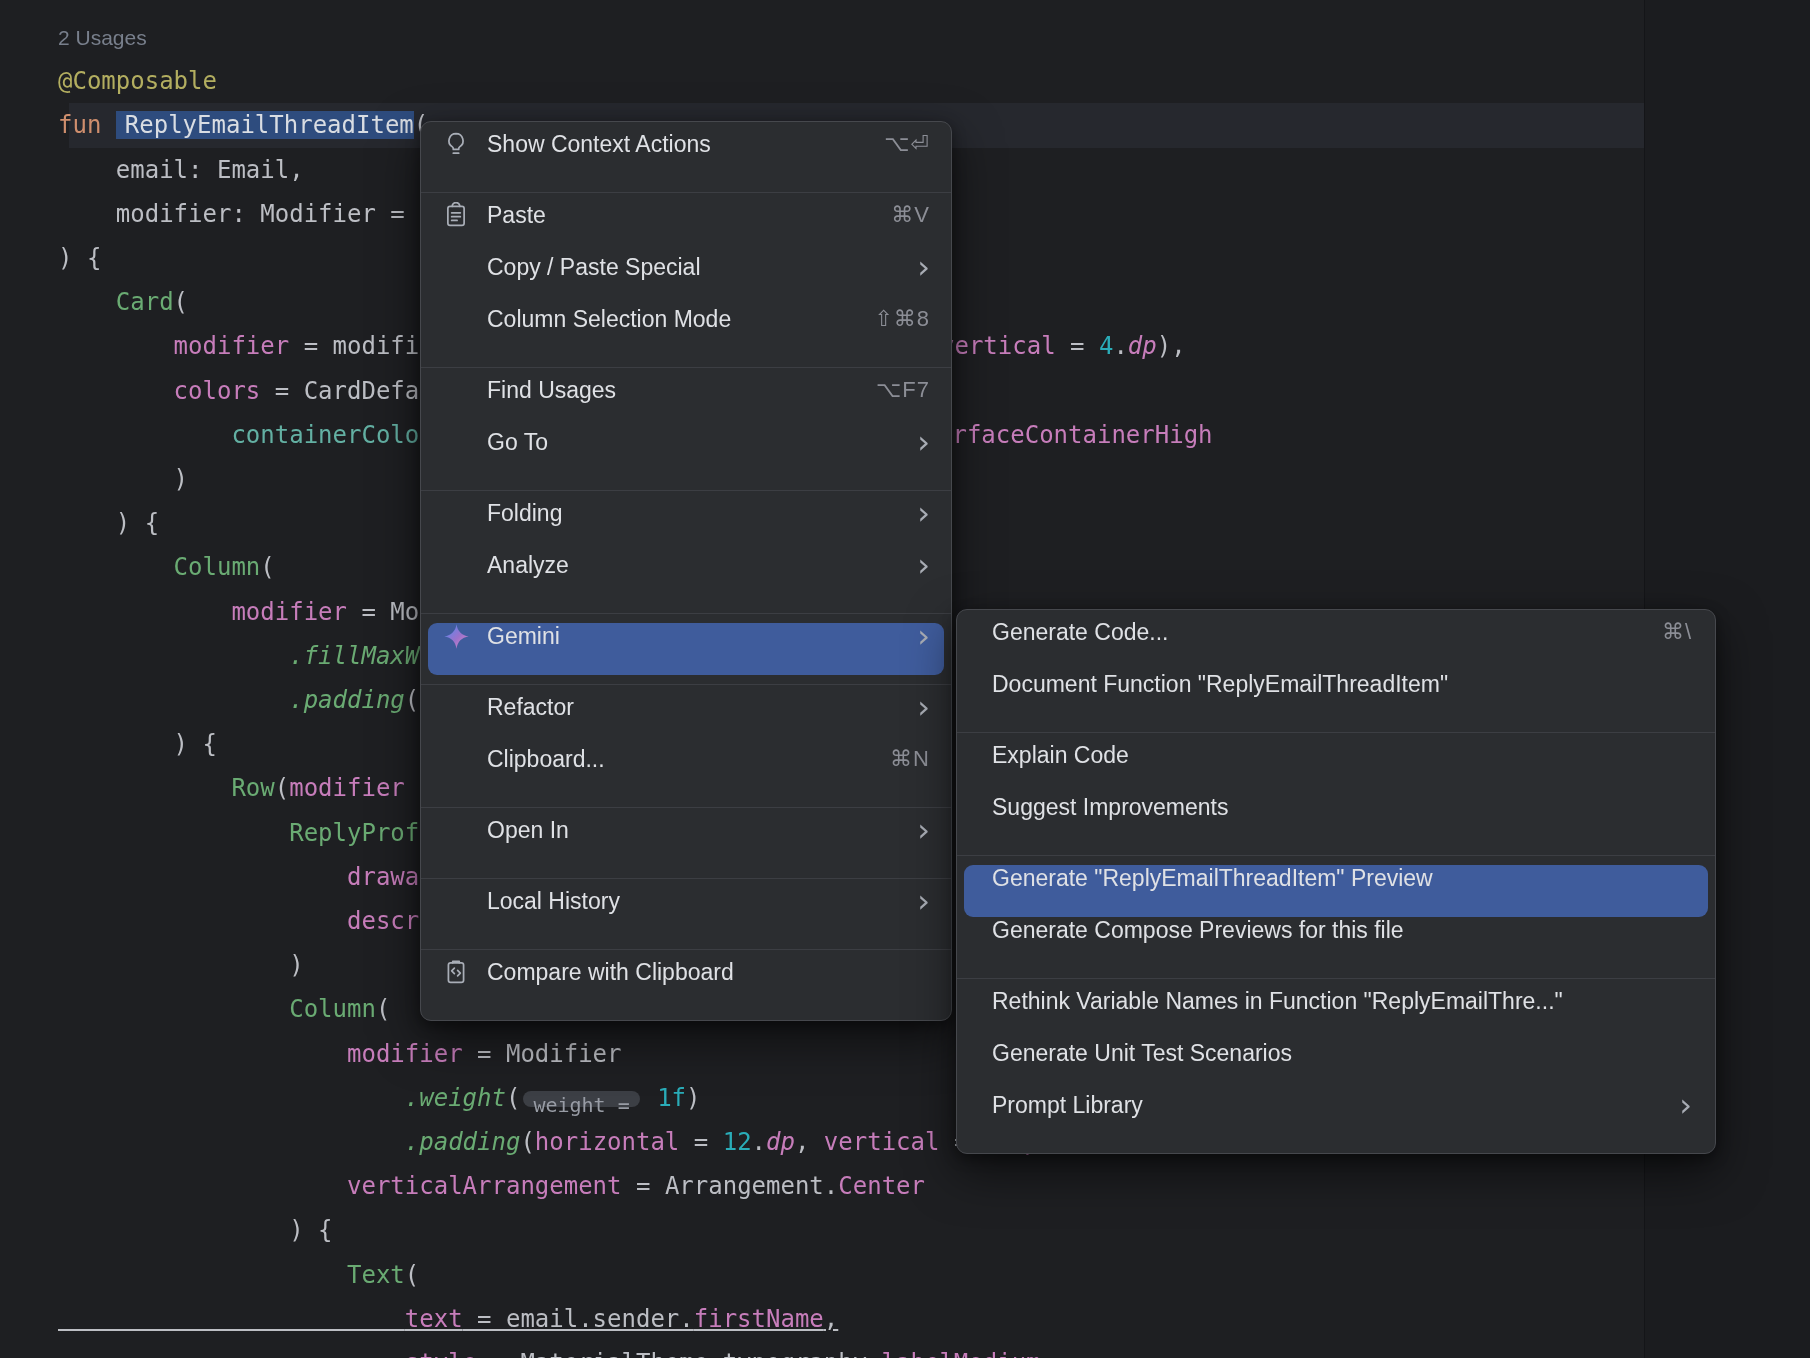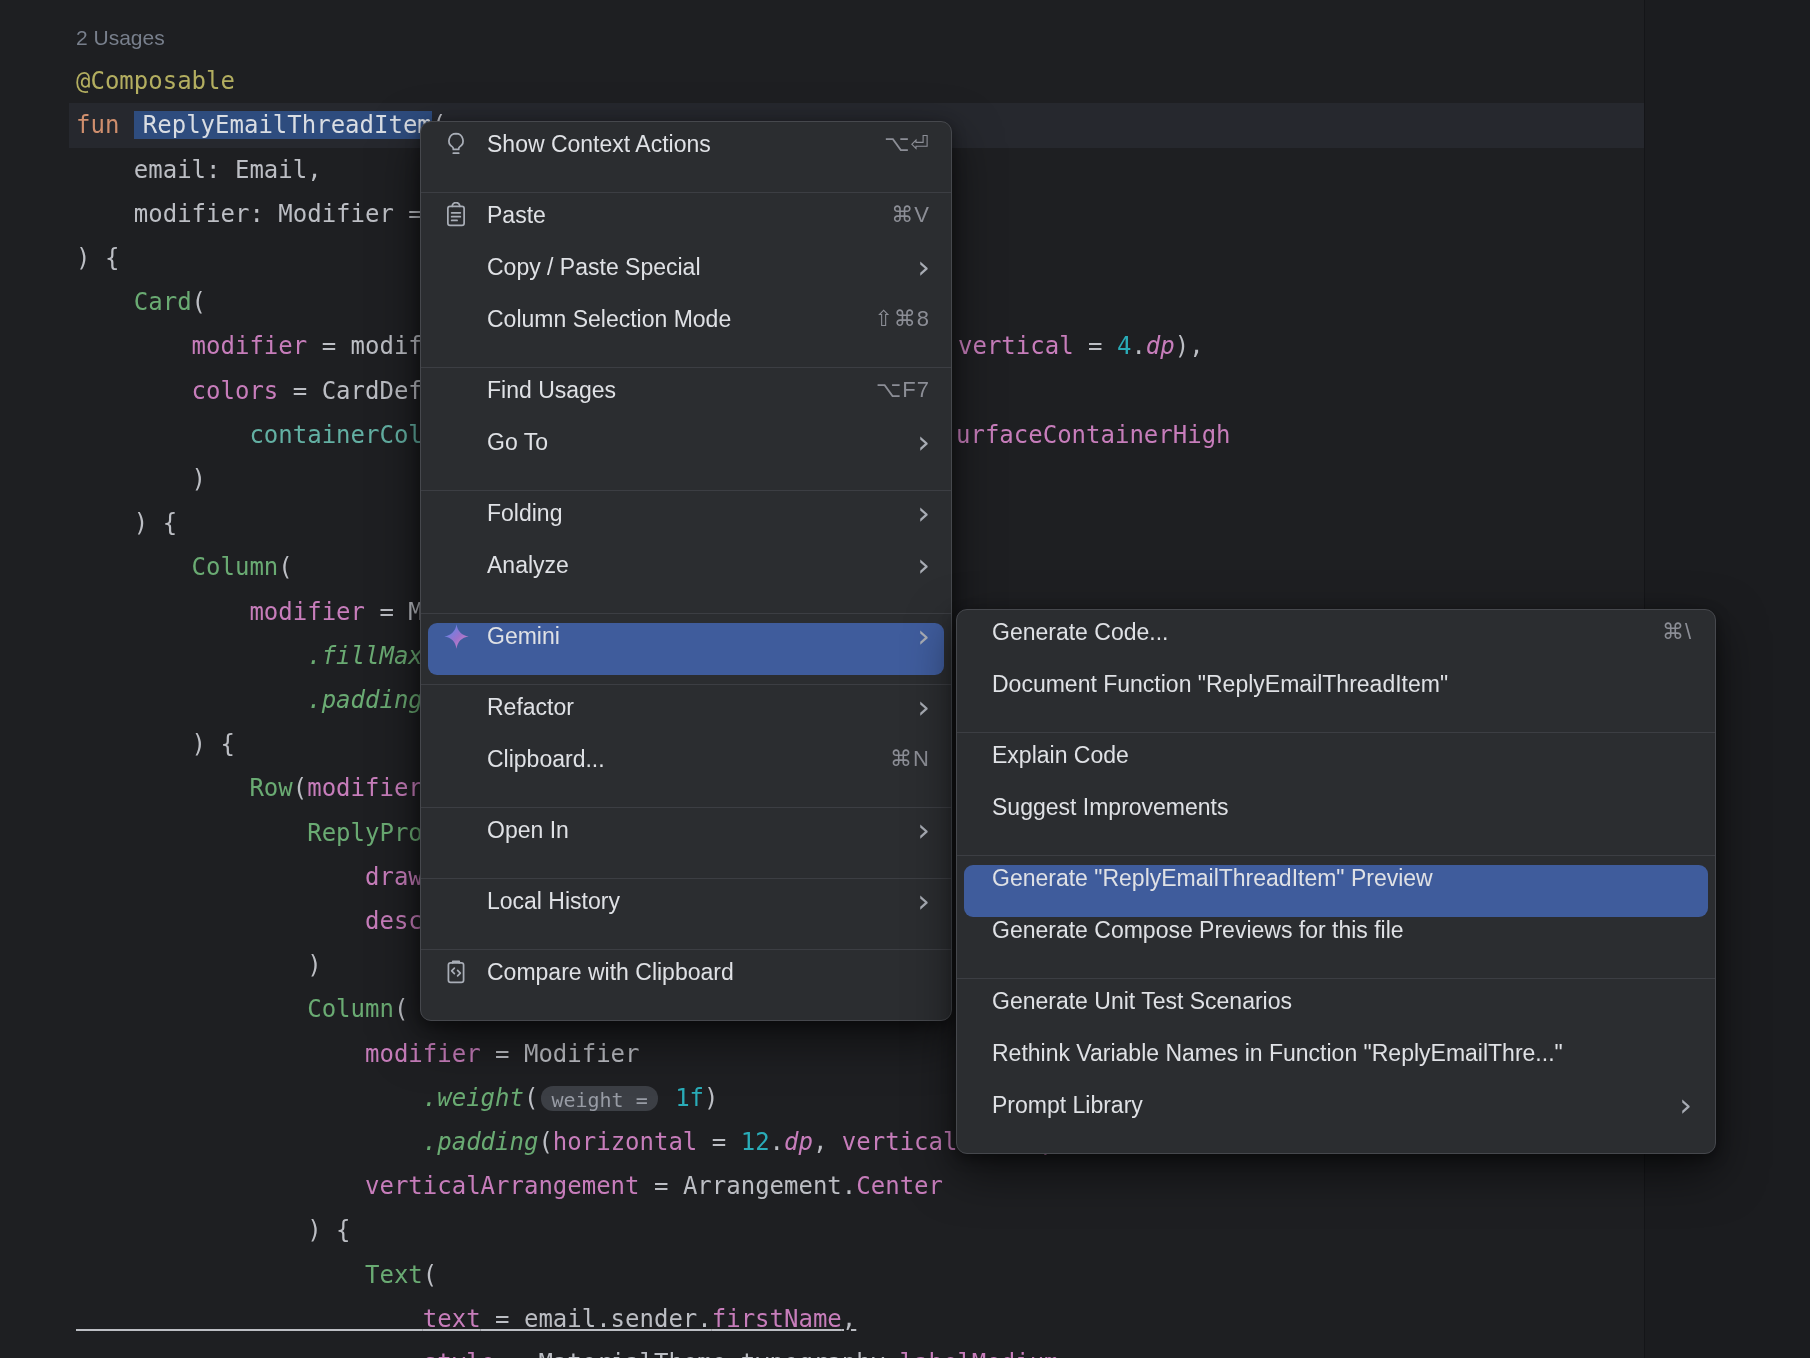--- a/index.html
+++ b/index.html
@@ -10,38 +10,38 @@
   }
   .screen{position:relative;width:1810px;height:1358px;}
 
   
   .gutter{position:absolute;left:0;top:0;width:69px;height:100%;background:var(--editor-bg,#1E1F22);}
   .right-panel{position:absolute;top:0;left:1644px;width:166px;height:100%;
     background:var(--right-panel,#1B1C1F);border-left:1px solid #141518;}
   .caret-band{position:absolute;left:69px;top:103px;width:1576px;height:45px;background:var(--caret-line,#26282E);}
   #code-lines{position:absolute;left:0;top:0;width:100%;height:100%;
     font-family:"DejaVu Sans Mono","Liberation Mono",monospace;font-size:24px;color:var(--syn-pl,#BCBEC4);z-index:1;}
-  .code-line{position:absolute;left:76px;height:44px;line-height:44px;white-space:pre;}
+  .code-line{position:absolute;left:58px;height:44px;line-height:44px;white-space:pre;}
   .right-frag{position:absolute;top:0;white-space:pre;}
 
   .tok-pl{color:var(--syn-pl,#BCBEC4);}
   .tok-u{font-family:"Liberation Sans","DejaVu Sans",sans-serif;font-size:21px;color:var(--syn-u,#787F8C);}
   .tok-an{color:var(--syn-an,#B3AE60);}
   .tok-kw{color:var(--syn-kw,#CF8E6D);}
   .tok-fd{color:var(--syn-fd,#D9DDE3);}
   .tok-sel{background:var(--code-selection,#2E4C7E);padding-left:9px;}
   .tok-cp{color:var(--syn-cp,#6AAB73);}
   .tok-na{color:var(--syn-na,#C77DBB);}
   .tok-pr{color:var(--syn-pr,#C77DBB);}
   .tok-tc{color:var(--syn-tc,#63B0A3);}
   .tok-nu{color:var(--syn-nu,#2AACB8);}
   .tok-ex{color:var(--syn-ex,#6AAB73);font-style:italic;}
   .tok-it{font-style:italic;}
   .tok-hint{display:inline-block;background:var(--inlay-bg,#3C3F45);color:var(--inlay-text,#989CA5);
-    font-size:20px;line-height:29px;height:25px;border-radius:12px;padding:0 10px;margin:0 3px;
+    font-size:20px;line-height:29px;height:16px;border-radius:12px;padding:0 10px;margin:0 3px;
     vertical-align:middle;font-family:"DejaVu Sans Mono","Liberation Mono",monospace;}
 
   
   .menu{position:absolute;background:var(--menu-bg,#2B2D30);border:1px solid var(--menu-border,#46484D);
     border-radius:11px;padding:9px 0;box-sizing:border-box;
     box-shadow:0 18px 48px rgba(0,0,0,.55),0 4px 14px rgba(0,0,0,.4);}
   #context-menu{left:420px;top:121px;width:532px;z-index:10;}
   #gemini-submenu{left:956px;top:609px;width:760px;z-index:11;}
 
   .menu-item{display:flex;align-items:flex-start;height:52px;margin:0 7px;border-radius:9px;
@@ -222,23 +222,23 @@
       </div>
       <div class="menu-sep"></div>
       <div class="menu-item selected">
         <span class="menu-label">Generate "ReplyEmailThreadItem" Preview</span>
       </div>
       <div class="menu-item">
         <span class="menu-label">Generate Compose Previews for this file</span>
       </div>
       <div class="menu-sep"></div>
       <div class="menu-item">
+        <span class="menu-label">Rethink Variable Names in Function "ReplyEmailThre..."</span>
+      </div>
+      <div class="menu-item">
         <span class="menu-label">Generate Unit Test Scenarios</span>
-      </div>
-      <div class="menu-item">
-        <span class="menu-label">Rethink Variable Names in Function "ReplyEmailThre..."</span>
       </div>
       <div class="menu-item">
         <span class="menu-label">Prompt Library</span>
         <span class="menu-chevron">›</span>
       </div>
     </div>
 </div>
 
 </body></html>

